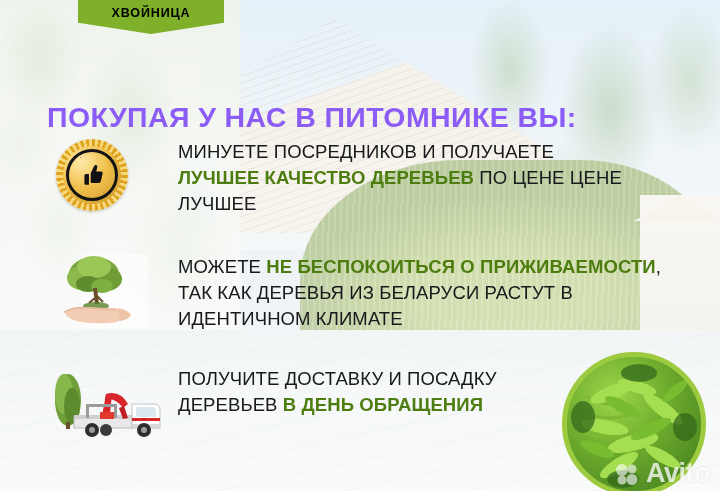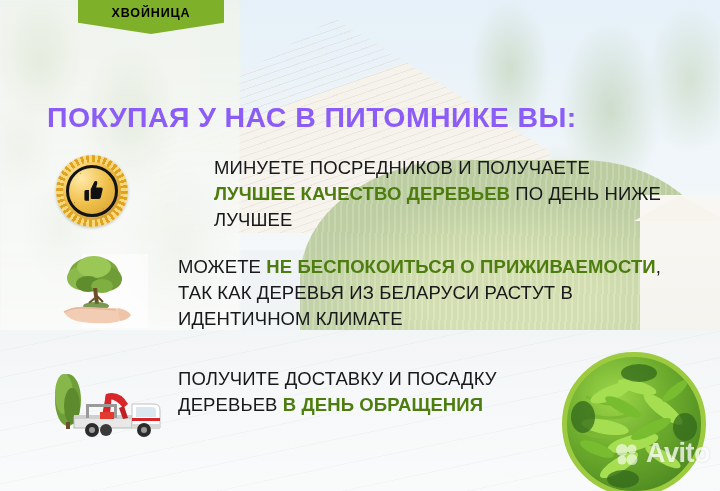--- a/index.html
+++ b/index.html
@@ -165,21 +165,21 @@
   }
 
   
   .row {
     position: absolute;
     left: 38px;
     width: 648px;
     display: flex;
     align-items: flex-start;
   }
-  .row-1 { top: 149px; gap: 36px; }
+  .row-1 { top: 133px; }
   .row-2 { top: 248px; }
   .row-3 { top: 360px; }
 
   .row-icon {
     position: relative;
     width: 140px;
     flex: 0 0 140px;
     height: 86px;
   }
   .row-body {
@@ -251,21 +251,21 @@
     border: 5px solid #9ccb3f;
     overflow: hidden;
     background:
       radial-gradient(circle at 35% 30%, #9ed64a 0%, #6fae2e 40%, #3f7a1c 100%);
     box-sizing: border-box;
   }
 
   
   .watermark {
     position: absolute;
-    right: 10px; bottom: 24px;
+    right: 10px; bottom: 4px;
     display: flex;
     align-items: center;
     gap: 6px;
     opacity: .82;
     pointer-events: none;
   }
   .wm-mark {
     position: relative;
     width: 26px; height: 26px;
   }
@@ -309,21 +309,21 @@
           <div class="medal-dots"></div>
           <svg class="medal-thumb" width="26" height="26" viewBox="0 0 24 24">
             <path fill="#111111" d="M9.2 21H6.4a1.4 1.4 0 0 1-1.4-1.4v-7.2A1.4 1.4 0 0 1 6.4 11h2.8v10zm1.6-10.6 3.3-6.9a1.5 1.5 0 0 1 2.8 1l-1 4.2h4.2a1.7 1.7 0 0 1 1.65 2.1l-1.6 7a2 2 0 0 1-1.95 1.6h-6.4a1 1 0 0 1-1-1v-8z"></path>
           </svg>
         </div>
       </div>
     </div>
     <div class="row-body">
       <div class="row-text">
         <span>МИНУЕТЕ ПОСРЕДНИКОВ И ПОЛУЧАЕТЕ</span><br>
-        <span class="hl">ЛУЧШЕЕ КАЧЕСТВО ДЕРЕВЬЕВ</span><span> ПО ДЕНЬ НИЖЕ</span><br>
+        <span class="hl">ЛУЧШЕЕ КАЧЕСТВО ДЕРЕВЬЕВ</span><span> ПО ЦЕНЕ ЦЕНЕ</span><br>
         <span>ЛУЧШЕЕ</span>
       </div>
     </div>
   </div>
 
   <div class="row row-3">
     <div class="row-icon">
       <svg class="truck-pic" viewBox="0 0 130 86">
 
         <ellipse cx="28" cy="40" rx="13" ry="26" fill="#6f9f38"></ellipse>

